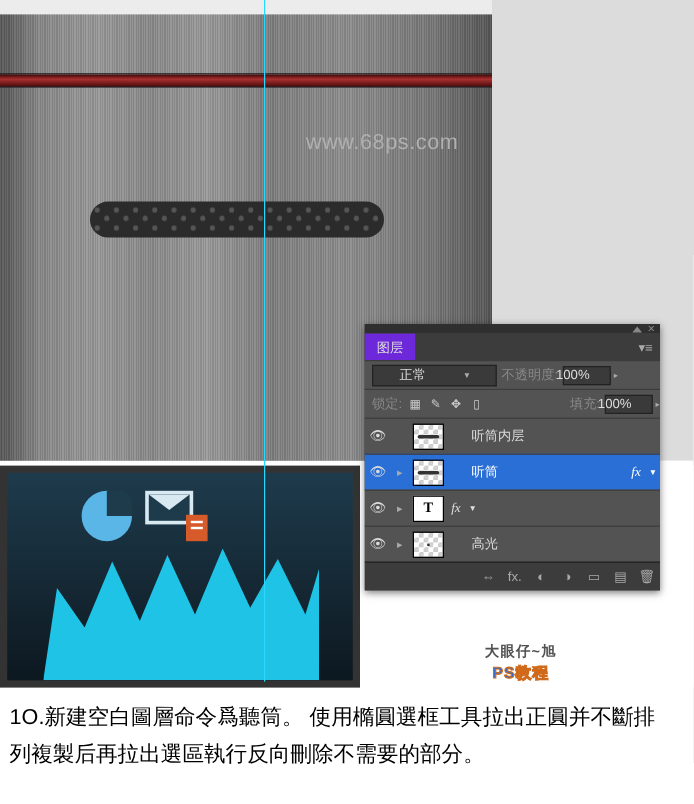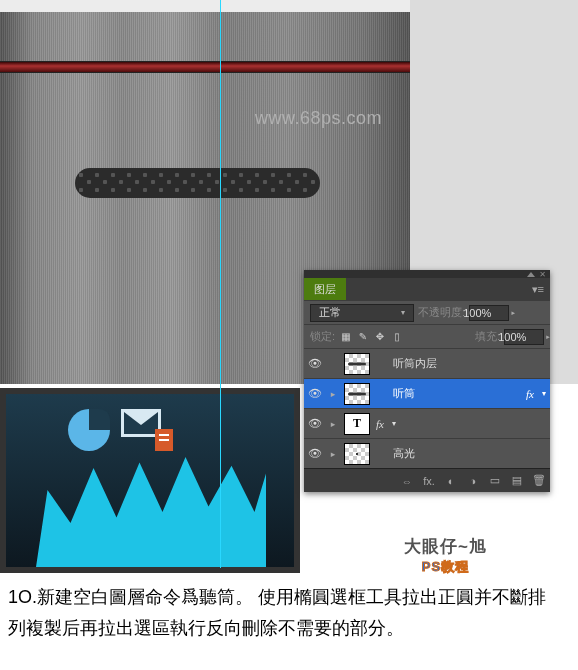--- a/index.html
+++ b/index.html
@@ -134,32 +134,32 @@
     display:flex; justify-content:flex-end; align-items:center;
     padding:0 4px; gap:4px;
   }
   .panel-tabhead .tri { width:0;height:0;border-left:4px solid transparent;border-right:4px solid transparent;border-bottom:5px solid #888;}
   .panel-tabhead .x { color:#888; font-size:8px; }
   .panel-tabs {
     display:flex; align-items:center; background:#3c3c3c;
     height:22px;
   }
   .tab-active {
-    background:#4d7c0f; padding:4px 10px; height:22px;
+    background:#6d28d9; padding:4px 10px; height:22px;
     display:flex; align-items:center;
   }
   .tab-menu { margin-left:auto; padding:0 6px; color:#aaa; }
   .panel-row {
     display:flex; align-items:center; height:24px;
     padding:0 6px; gap:4px; border-top:1px solid #3c3c3c;
   }
   .select-box {
     background:#3a3a3a; border:1px solid #222;
     height:18px; display:flex; align-items:center;
-    padding:0 8px; gap:3px;
+    padding:0 22px; gap:3px;
   }
   .select-box.main { width:104px; justify-content:space-between;}
   .select-box .arrow { font-size:8px; color:#aaa; }
   .label-dim { color:#888; }
   .pct-box {
     background:#3a3a3a; border:1px solid #222;
     height:16px; width:40px; display:flex; align-items:center; justify-content:center;
     gap:20px; color:#ddd;
   }
   .pct-box .arrow{font-size:7px;color:#aaa;}
@@ -203,21 +203,21 @@
     height:24px; background:#3c3c3c;
     display:flex; align-items:center; justify-content:flex-end;
     padding:0 4px; gap:8px; border-top:1px solid #222;
     color:#aaa; font-size:11px;
   }
   .panel-footer .ic{width:14px;text-align:center;}
   .brand-overlay {
     position:absolute; top:535px; left:404px;
     z-index:60; text-align:center;
   }
-  .brand-top { font-size:17px; font-weight:bold; color:#525252; 
+  .brand-top { font-size:12px; font-weight:bold; color:#525252; 
     text-shadow:0 0 1px #fff; letter-spacing:1px;}
   .brand-bottom {
     font-size:13px; font-weight:bold;
     color:#1a6eea; 
     -webkit-text-stroke:1px #d06a1a;
     letter-spacing:1px;
   }
   .step-text {
     position:absolute; top:582px; left:8px; right:24px;
     font-size:18px; line-height:1.7; color:#000;

